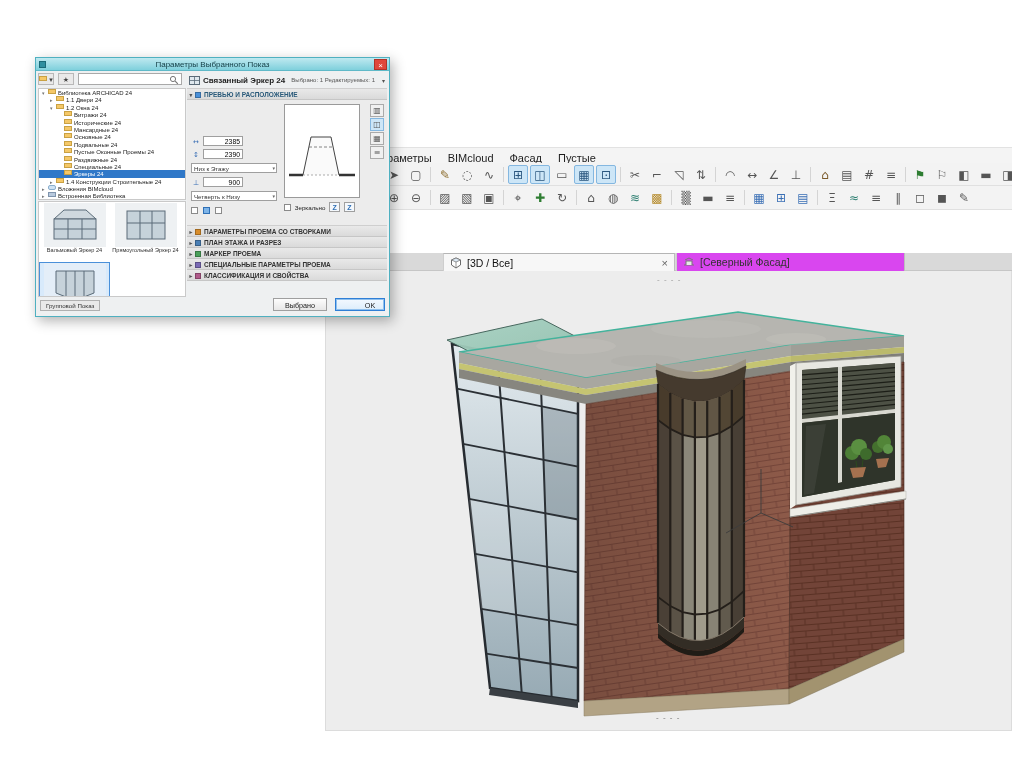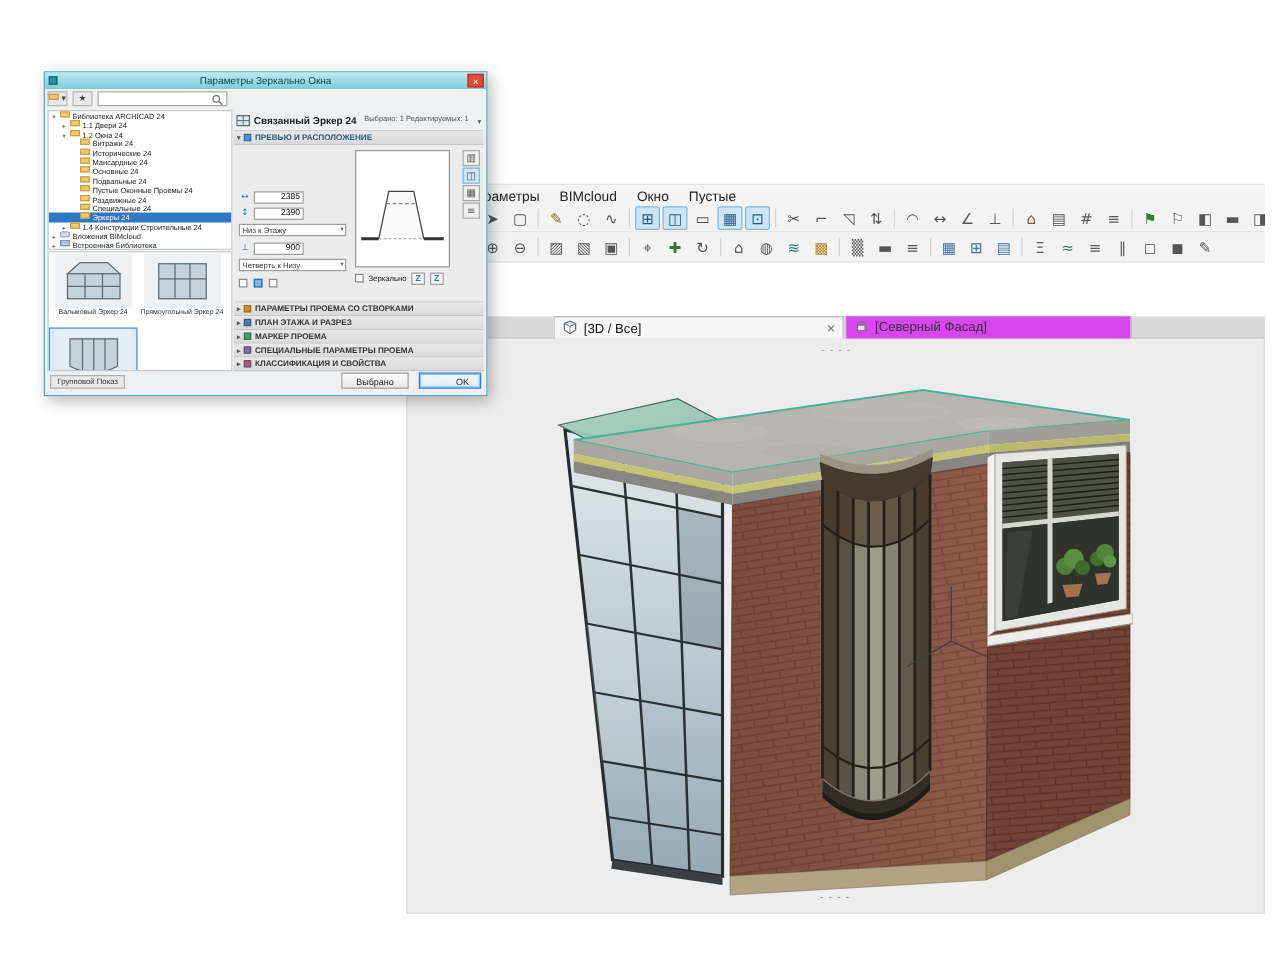--- a/index.html
+++ b/index.html
@@ -62,21 +62,21 @@
   .tic.cloud{background:#cfe2f3;border-color:#89aecd;border-radius:2px;}
   .tic.book{background:#b8c9dd;border-color:#7f94ad;}
   .thumbs{height:96px;background:#fff;border:1px solid #c9c9c9;margin-top:1px;overflow:hidden;font-size:0;}
   .tcell{display:inline-block;width:71px;height:60px;vertical-align:top;text-align:center;border:1px solid transparent;}
   .tcell.sel{background:#d8eafb;border-color:#4a90d9;}
   .tcap{font-size:5.6px;color:#333;line-height:7px;}
   .lp-footer{position:absolute;bottom:2px;left:2px;}
   .lp-footbtn{height:11px;background:#e9e9e9;border:1px solid #b0b0b0;font-size:6.2px;line-height:10px;padding:0 5px;color:#333;}
 
   .dlg-right{position:absolute;left:151px;top:15px;right:2px;bottom:3px;}
-  .rp-header{height:15px;border-bottom:1px solid #cfcfcf;position:relative;margin-top:16px;}
+  .rp-header{height:15px;border-bottom:1px solid #cfcfcf;position:relative;}
   .rp-header svg{position:absolute;left:2px;top:2px;}
   .rp-name{position:absolute;left:16px;top:3px;font-size:8px;font-weight:bold;color:#1c1c1c;}
   .rp-info{position:absolute;right:12px;top:4px;font-size:6px;color:#555;}
   .rp-dd{position:absolute;right:2px;top:4px;font-size:6px;color:#555;}
   .sec-bar{height:11px;background:linear-gradient(#e9e9e9,#dadada);border-bottom:1px solid #c6c6c6;
            font-size:6.5px;font-weight:bold;color:#2a5a7a;line-height:11px;white-space:nowrap;overflow:hidden;}
   .sec-bar .arr{display:inline-block;width:8px;text-align:center;color:#555;font-size:5.5px;}
   .sec-bar .sic{display:inline-block;width:6px;height:6px;margin-right:3px;vertical-align:-1px;border:1px solid rgba(0,0,0,.25);}
   .sec-bar.collapsed{color:#333;}
   .rp-content{height:126px;background:#ececec;position:relative;border-bottom:1px solid #cfcfcf;}
@@ -101,21 +101,21 @@
   .rp-footer{position:absolute;bottom:2px;right:2px;}
   .btn{display:inline-block;height:13px;font-size:7.2px;line-height:12px;text-align:center;
        background:linear-gradient(#fdfdfd,#e7e7e7);border:1px solid #9f9f9f;color:#222;margin-left:6px;}
   .btn.cancel{width:54px;}
   .btn.ok{width:50px;border:1px solid #2f7fd6;box-shadow:0 0 0 1px #8fc0ee inset;background:linear-gradient(#f3f9ff,#dcedfb);padding-left:26px;}
 </style>
 </head>
 <body>
 
 <div class="menu-bar" data-interactable="false">
-  <span><span class="mitem" data-interactable="true">Параметры</span><span class="mitem" data-interactable="true">BIMcloud</span><span class="mitem" data-interactable="true">Окно</span><span class="mitem" data-interactable="true">Пустые</span></span>
+  <span><span class="mitem" data-interactable="true">Параметры</span><span class="mitem" data-interactable="true">BIMcloud</span><span class="mitem" data-interactable="true">Фасад</span><span class="mitem" data-interactable="true">Пустые</span></span>
 </div>
 
 <div class="toolbar r1" data-interactable="false"><span class="ticon" data-interactable="true">➤</span><span class="ticon" data-interactable="true">▢</span><span class="tsep" data-interactable="false"></span><span class="ticon" data-interactable="true" style="color: rgb(138, 106, 42);">✎</span><span class="ticon" data-interactable="true">◌</span><span class="ticon" data-interactable="true">∿</span><span class="tsep" data-interactable="false"></span><span class="ticon pressed" data-interactable="true">⊞</span><span class="ticon pressed" data-interactable="true">◫</span><span class="ticon" data-interactable="true">▭</span><span class="ticon pressed" data-interactable="true">▦</span><span class="ticon pressed" data-interactable="true">⊡</span><span class="tsep" data-interactable="false"></span><span class="ticon" data-interactable="true">✂</span><span class="ticon" data-interactable="true">⌐</span><span class="ticon" data-interactable="true">◹</span><span class="ticon" data-interactable="true">⇅</span><span class="tsep" data-interactable="false"></span><span class="ticon" data-interactable="true">◠</span><span class="ticon" data-interactable="true">↔</span><span class="ticon" data-interactable="true">∠</span><span class="ticon" data-interactable="true">⊥</span><span class="tsep" data-interactable="false"></span><span class="ticon" data-interactable="true" style="color: rgb(122, 90, 42);">⌂</span><span class="ticon" data-interactable="true">▤</span><span class="ticon" data-interactable="true">#</span><span class="ticon" data-interactable="true">≡</span><span class="tsep" data-interactable="false"></span><span class="ticon" data-interactable="true" style="color: rgb(46, 125, 50);">⚑</span><span class="ticon" data-interactable="true">⚐</span><span class="ticon" data-interactable="true">◧</span><span class="ticon" data-interactable="true">▬</span><span class="ticon" data-interactable="true">◨</span></div>
 <div class="toolbar r2" data-interactable="false"><span class="ticon" data-interactable="true">⊕</span><span class="ticon" data-interactable="true">⊖</span><span class="tsep" data-interactable="false"></span><span class="ticon" data-interactable="true">▨</span><span class="ticon" data-interactable="true">▧</span><span class="ticon" data-interactable="true">▣</span><span class="tsep" data-interactable="false"></span><span class="ticon" data-interactable="true">⌖</span><span class="ticon" data-interactable="true" style="color: rgb(46, 125, 50);">✚</span><span class="ticon" data-interactable="true">↻</span><span class="tsep" data-interactable="false"></span><span class="ticon" data-interactable="true">⌂</span><span class="ticon" data-interactable="true">◍</span><span class="ticon" data-interactable="true" style="color: rgb(42, 125, 111);">≋</span><span class="ticon" data-interactable="true" style="color: rgb(181, 138, 42);">▩</span><span class="tsep" data-interactable="false"></span><span class="ticon" data-interactable="true">▒</span><span class="ticon" data-interactable="true">▬</span><span class="ticon" data-interactable="true">≡</span><span class="tsep" data-interactable="false"></span><span class="ticon" data-interactable="true" style="color: rgb(58, 111, 181);">▦</span><span class="ticon" data-interactable="true" style="color: rgb(58, 111, 181);">⊞</span><span class="ticon" data-interactable="true" style="color: rgb(58, 111, 181);">▤</span><span class="tsep" data-interactable="false"></span><span class="ticon" data-interactable="true">Ξ</span><span class="ticon" data-interactable="true" style="color: rgb(42, 125, 111);">≈</span><span class="ticon" data-interactable="true">≡</span><span class="ticon" data-interactable="true">∥</span><span class="ticon" data-interactable="true">◻</span><span class="ticon" data-interactable="true">◼</span><span class="ticon" data-interactable="true">✎</span></div>
 
 <div class="tab-bar" data-interactable="false">
     <div class="tab active" data-interactable="true" style="left: 118px; width: 232px;"><svg width="12" height="12" viewBox="0 0 12 12" data-interactable="false">
         <path d="M6 1l4.5 2v5L6 11 1.5 8V3z" fill="#fff" stroke="#6a6a6a"></path>
         <path d="M6 1l4.5 2L6 5 1.5 3z" fill="#dce9f5" stroke="#6a6a6a" stroke-width=".7"></path>
         <path d="M6 5v6" stroke="#6a6a6a" stroke-width=".7" fill="none"></path>
@@ -245,21 +245,21 @@
 
     <g stroke="#3c3c3c" stroke-width="0.9" fill="none">
       <path d="M435,242 V198 M435,242 L400,262 M435,242 L467,256"></path>
     </g>
   </svg>
 </div>
 
 <div class="dialog" data-interactable="false">
   <div class="dlg-title" data-interactable="true">
     <span class="dlg-sysicon" data-interactable="false"></span>
-    <span data-interactable="false">Параметры Зеркально Окна</span>
+    <span data-interactable="false">Параметры Выбранного Показ</span>
     <span class="dlg-close" data-interactable="true">×</span>
   </div>
 
   <div class="dlg-left" data-interactable="false">
     <div class="lp-tools">
       <span class="lp-btn" data-interactable="true"><span class="tic" data-interactable="false"></span><span>▾</span></span>
       <span class="lp-btn" data-interactable="true">★</span>
       <span class="lp-search" data-interactable="true">
         <svg width="10" height="10" viewBox="0 0 10 10" data-interactable="false">
           <circle cx="4" cy="4" r="2.6" fill="none" stroke="#777" stroke-width="1"></circle>

